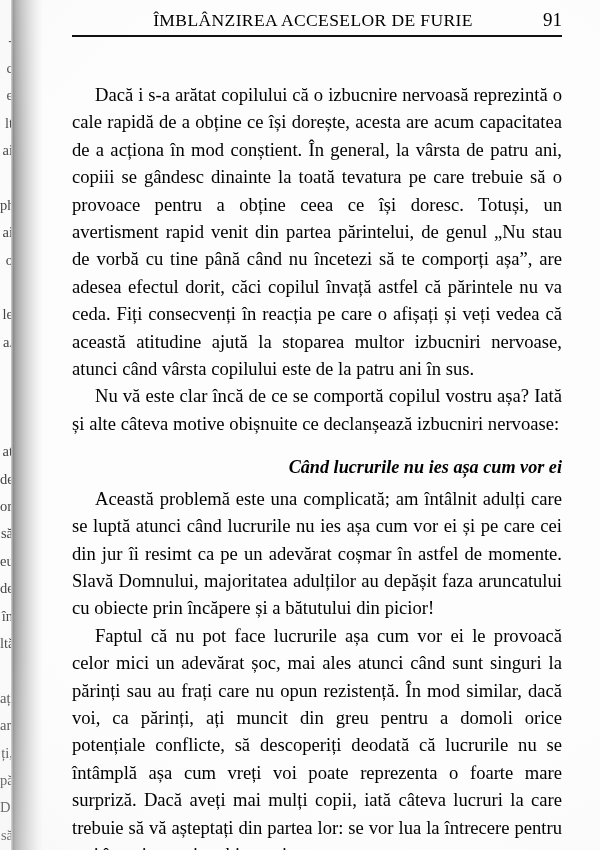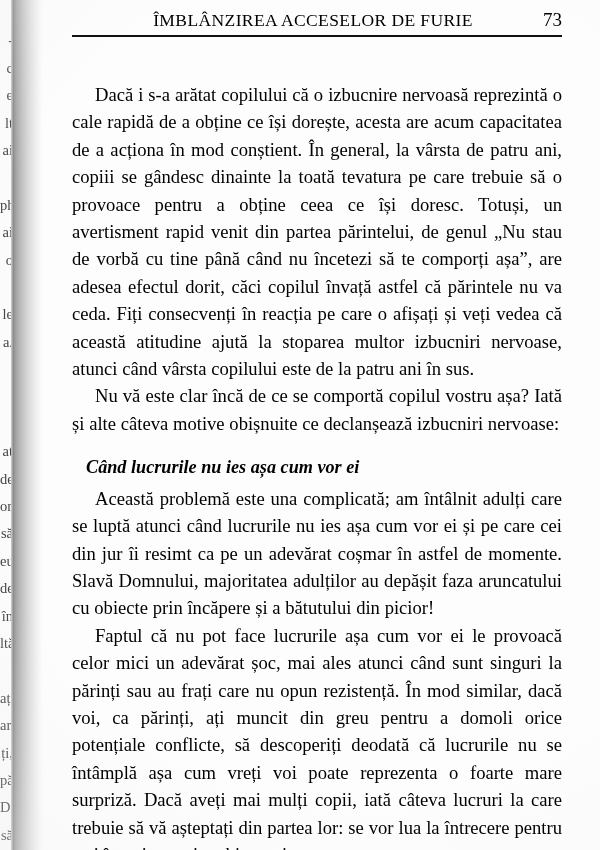--- a/index.html
+++ b/index.html
@@ -144,21 +144,21 @@
     text-indent: 23px;
   }
 
   h2.subhead {
     margin: 0;
     padding-left: 14px;
     font-size: 18.2px;
     line-height: 27.4px;
     font-weight: bold;
     font-style: italic;
-    text-align: left;
+    text-align: right;
     white-space: nowrap;
   }
 
   .gap-before-subhead { height: 17px; }
   .gap-after-subhead  { height: 3px; }
 </style>
 </head>
 <body>
 
 <div id="page">
@@ -198,21 +198,21 @@
         <div>să</div>
         <div>ru</div>
       </div>
   </div>
 
   <div class="gutter-edge"></div>
   <div class="gutter"></div>
 
   <div class="running-head">
     <span class="rh-title">ÎMBLÂNZIREA ACCESELOR DE FURIE</span>
-    <span class="rh-folio">73</span>
+    <span class="rh-folio">91</span>
   </div>
   <div class="head-rule"></div>
 
   <div class="body-block">
     <p class="para">Dacă i s-a arătat copilului că o izbucnire nervoasă reprezintă o cale rapidă de a obține ce își dorește, acesta are acum capacitatea de a acționa în mod conștient. În general, la vârsta de patru ani, copiii se gândesc dinainte la toată tevatura pe care trebuie să o provoace pentru a obține ceea ce își doresc. Totuși, un avertisment rapid venit din partea părintelui, de genul „Nu stau de vorbă cu tine până când nu încetezi să te comporți așa”, are adesea efectul dorit, căci copilul învață astfel că părintele nu va ceda. Fiți consecvenți în reacția pe care o afișați și veți vedea că această atitudine ajută la stoparea multor izbucniri nervoase, atunci când vârsta copilului este de la patru ani în sus.</p>
     <p class="para tight">Nu vă este clar încă de ce se comportă copilul vostru așa? Iată și alte câteva motive obișnuite ce declanșează izbucniri nervoase:</p>
     <div class="gap-before-subhead"></div>
     <h2 class="subhead">Când lucrurile nu ies așa cum vor ei</h2>
     <div class="gap-after-subhead"></div>
     <p class="para">Această problemă este una complicată; am întâlnit adulți care se luptă atunci când lucrurile nu ies așa cum vor ei și pe care cei din jur îi resimt ca pe un adevărat coșmar în astfel de momente. Slavă Domnului, majoritatea adulților au depășit faza aruncatului cu obiecte prin încăpere și a bătutului din picior!</p>

